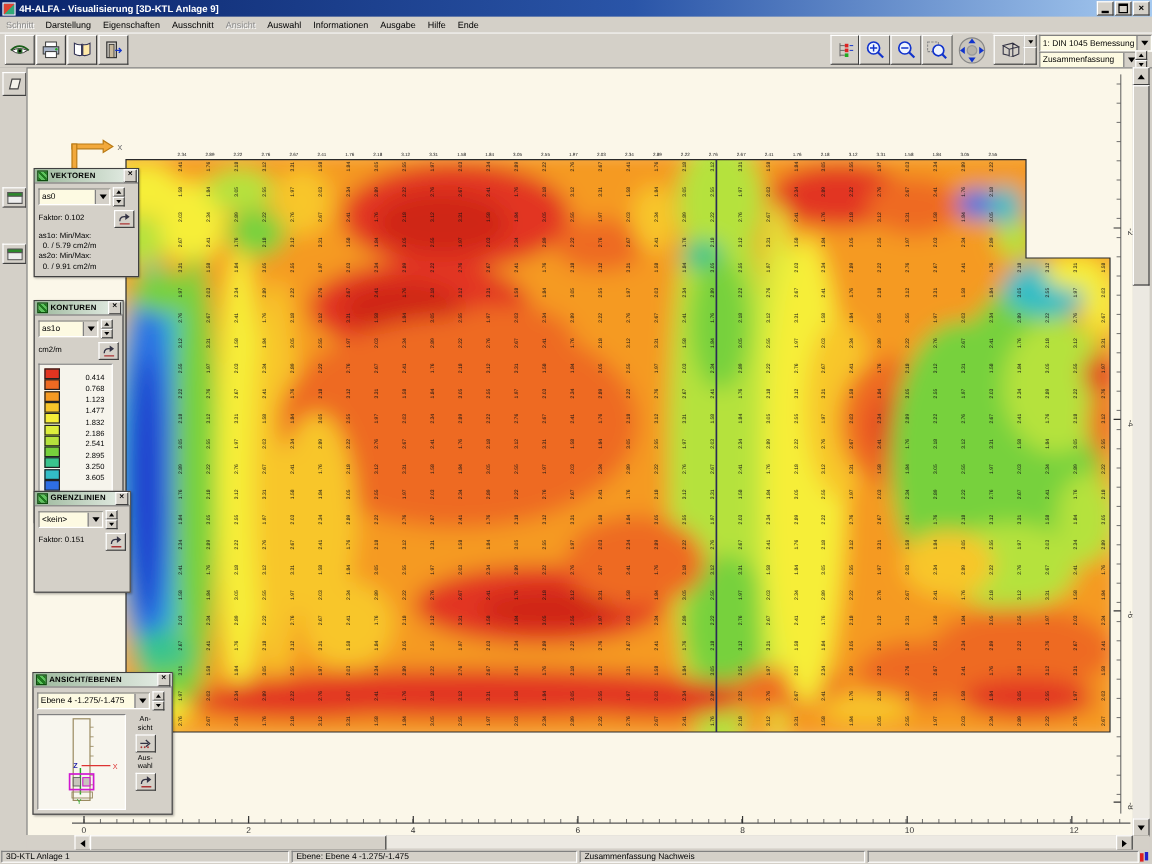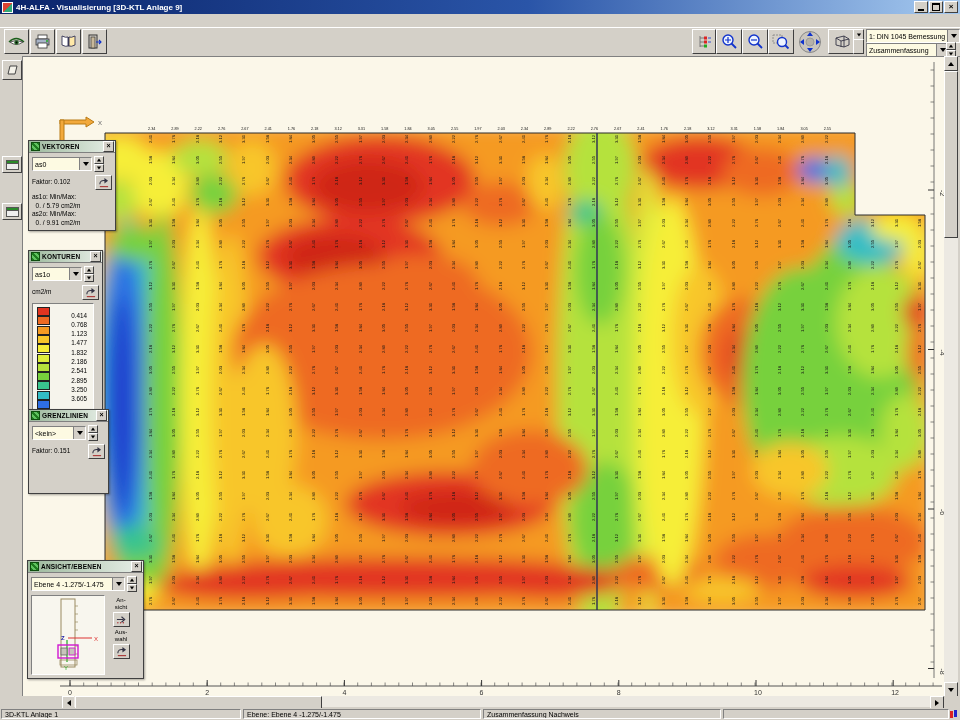--- a/index.html
+++ b/index.html
@@ -92,20 +92,32 @@
         <i class="glyph-min"></i>
       </span>
     <span class="wbtn">
         <i class="glyph-max"></i>
       </span>
     <span class="wbtn" style="margin-right:2px">
         <i class="glyph-close">×</i>
       </span>
   </div>
 
+  <div id="menubar">
+      <span class="mi dis">Schnitt</span>
+      <span class="mi">Darstellung</span>
+      <span class="mi">Eigenschaften</span>
+      <span class="mi">Ausschnitt</span>
+      <span class="mi dis">Ansicht</span>
+      <span class="mi">Auswahl</span>
+      <span class="mi">Informationen</span>
+      <span class="mi">Ausgabe</span>
+      <span class="mi">Hilfe</span>
+      <span class="mi">Ende</span>
+    </div>
 
   <div id="toolbar">
     <span class="tb" style="left:4px;top:2px;width:23px;height:23px">
       <svg width="17" height="17" viewBox="0 0 17 17">
         <path d="M1 9 Q8 2 16 9" fill="none" stroke="#1a5f1a" stroke-width="1.4"></path>
         <path d="M2 9 Q8 14 15 9 Q8 6 2 9Z" fill="#fff" stroke="#333" stroke-width=".8"></path>
         <circle cx="8.5" cy="9.5" r="2.2" fill="#2a6a2a"></circle>
           <circle cx="8.5" cy="9.5" r="1" fill="#000"></circle>
       </svg>
     </span>

